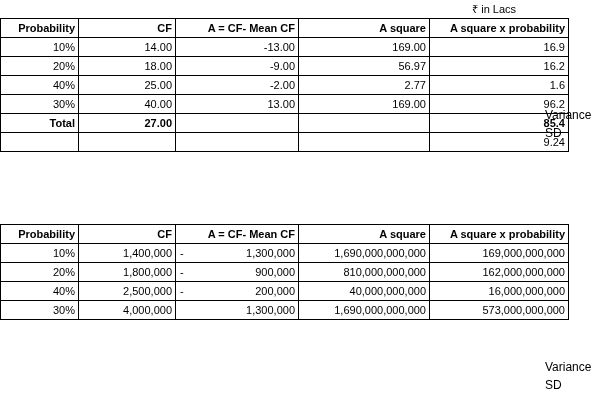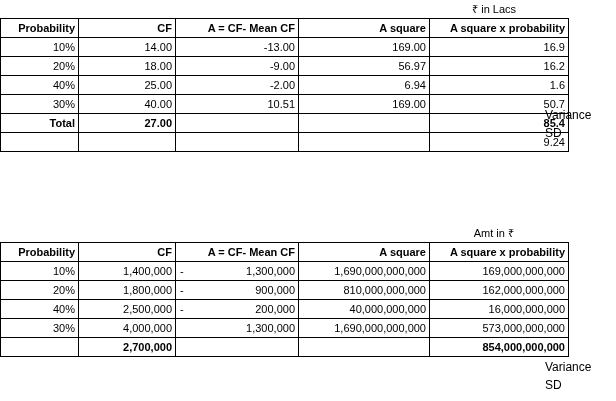--- a/index.html
+++ b/index.html
@@ -115,29 +115,29 @@
       <td class="b c col-prob">20%</td>
       <td class="b c col-cf">18.00</td>
       <td class="b c col-a">-9.00</td>
       <td class="b c col-sq">56.97</td>
       <td class="b c col-ap">16.2</td>
     </tr>
     <tr>
       <td class="b c col-prob">40%</td>
       <td class="b c col-cf">25.00</td>
       <td class="b c col-a">-2.00</td>
-      <td class="b c col-sq">6.94</td>
+      <td class="b c col-sq">2.77</td>
       <td class="b c col-ap">1.6</td>
     </tr>
     <tr>
       <td class="b c col-prob">30%</td>
       <td class="b c col-cf">40.00</td>
-      <td class="b c col-a">10.51</td>
+      <td class="b c col-a">13.00</td>
       <td class="b c col-sq">169.00</td>
-      <td class="b c col-ap">50.7</td>
+      <td class="b c col-ap">96.2</td>
     </tr>
     <tr>
       <td class="b c bold col-prob">Total</td>
       <td class="b c bold col-cf">27.00</td>
       <td class="b c col-a"></td>
       <td class="b c col-sq"></td>
       <td class="b c bold col-ap">85.4</td>
     </tr>
     <tr>
       <td class="b c col-prob"></td>
@@ -175,27 +175,20 @@
           <td></td>
           <td></td>
         </tr>
     <tr class="spacer-row">
           <td></td>
           <td></td>
           <td></td>
           <td></td>
           <td></td>
         </tr>
-    <tr class="unit-row">
-      <td class="col-prob nb"></td>
-      <td class="col-cf nb"></td>
-      <td class="col-a nb"></td>
-      <td class="col-sq nb"></td>
-      <td class="col-ap nb unit-label">Amt in ₹</td>
-    </tr>
   </tbody>
     </table>
 
   <table class="grid">
     <tbody>
         <tr>
       <td class="b c bold col-prob">Probability</td>
       <td class="b c bold col-cf">CF</td>
       <td class="b c bold col-a">A = CF- Mean CF</td>
       <td class="b c bold col-sq">A square</td>
@@ -234,26 +227,19 @@
     <tr>
       <td class="b c col-prob">30%</td>
       <td class="b r col-cf">4,000,000</td>
       <td class="b split-cell col-a">
         <span class="neg"></span>
         <span class="val">1,300,000</span>
       </td>
       <td class="b r col-sq">1,690,000,000,000</td>
       <td class="b r col-ap">573,000,000,000</td>
     </tr>
-    <tr>
-      <td class="b c bold col-prob"></td>
-      <td class="b r bold col-cf">2,700,000</td>
-      <td class="b c col-a"></td>
-      <td class="b c col-sq"></td>
-      <td class="b r bold col-ap">854,000,000,000</td>
-    </tr>
   </tbody>
     </table>
 
   <div class="side" style="top: 358px;">Variance</div>
   <div class="side" style="top: 376px;">SD</div>
 
 </div>
 
 </body></html>

